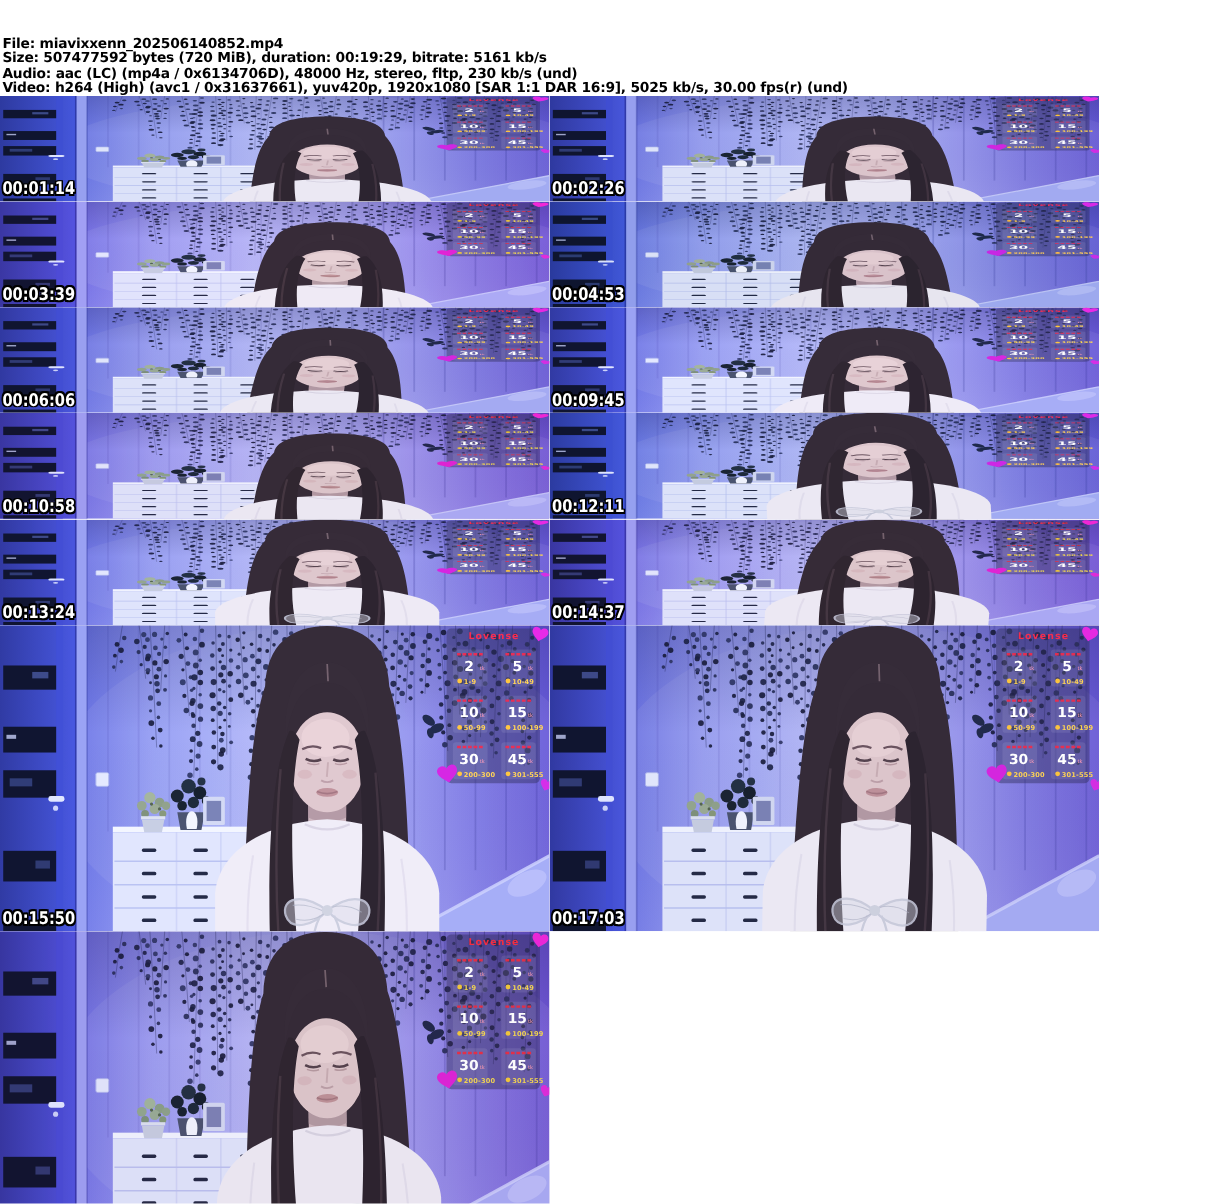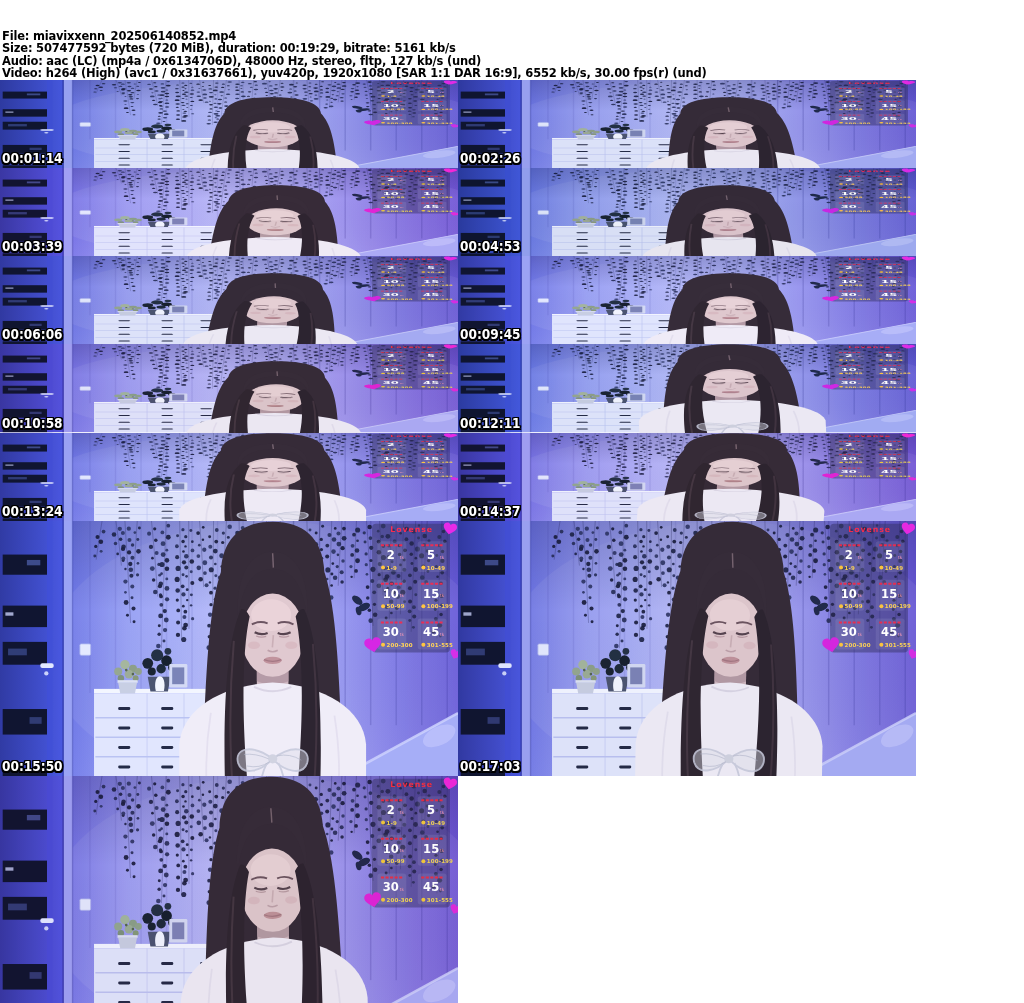--- a/index.html
+++ b/index.html
@@ -18,22 +18,22 @@
                   1.5px 1.5px 0 #000,0 -1.5px 0 #000,0 1.5px 0 #000,
                   -1.5px 0 0 #000,1.5px 0 0 #000;}
 </style>
 </head>
 <body>
 
 <div class="sheet">
   <header class="meta">
     <div>File: miavixxenn_202506140852.mp4</div>
     <div>Size: 507477592 bytes (720 MiB), duration: 00:19:29, bitrate: 5161 kb/s</div>
-    <div>Audio: aac (LC) (mp4a / 0x6134706D), 48000 Hz, stereo, fltp, 127 kb/s (und)</div>
-    <div>Video: h264 (High) (avc1 / 0x31637661), yuv420p, 1920x1080 [SAR 1:1 DAR 16:9], 6552 kb/s, 30.00 fps(r) (und)</div>
+    <div>Audio: aac (LC) (mp4a / 0x6134706D), 48000 Hz, stereo, fltp, 230 kb/s (und)</div>
+    <div>Video: h264 (High) (avc1 / 0x31637661), yuv420p, 1920x1080 [SAR 1:1 DAR 16:9], 5025 kb/s, 30.00 fps(r) (und)</div>
   </header>
   <div class="grid" id="grid">
       <div class="cell">
 <svg viewBox="0 0 341 190" preserveAspectRatio="none" style="filter:hue-rotate(0deg) brightness(1)">
 <use href="#sym-bg"></use>
 <g transform="translate(0,0) rotate(0 203 130)">
 <use href="#sym-woman"></use>
 </g>
 <use href="#sym-menu"></use>
 </svg>

